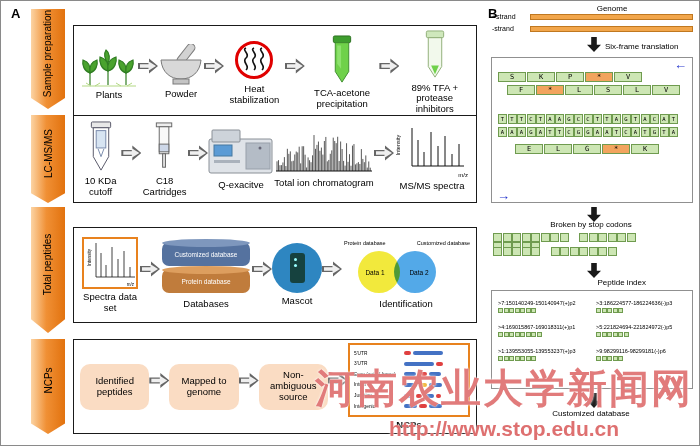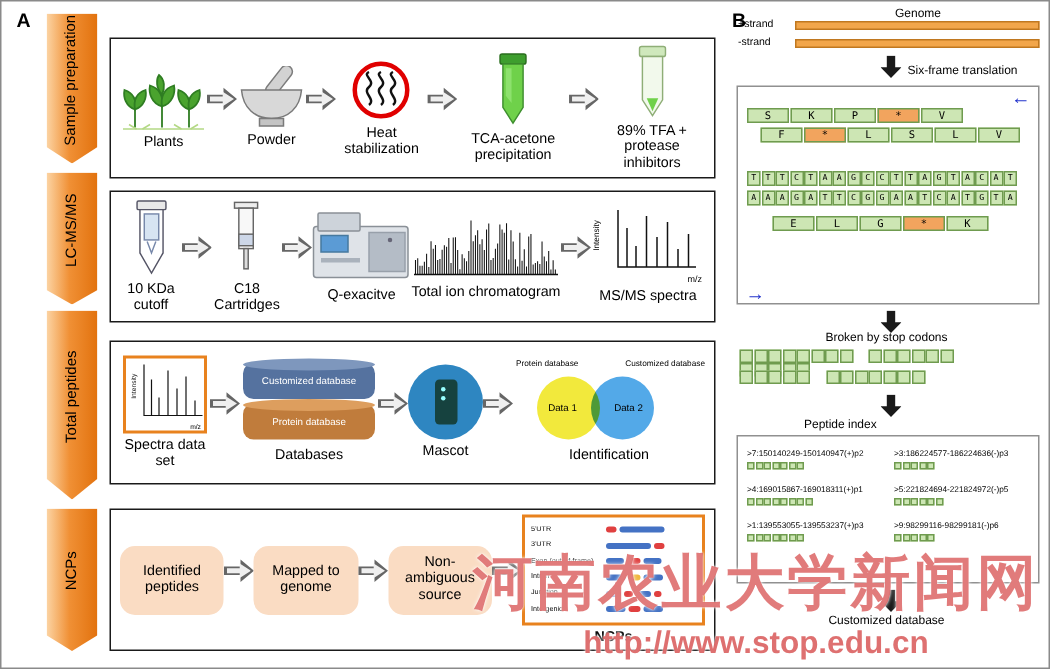--- a/index.html
+++ b/index.html
@@ -188,21 +188,21 @@
     <div class="step">
       <svg width="24" height="50" viewBox="0 0 24 52">
         <rect x="3" y="1" width="18" height="7" rx="1.5" fill="#cfe8bc" stroke="#8fae77"></rect>
         <path d="M5,8 h14 v30 l-7,11 l-7,-11 z" fill="#f2f9ec" stroke="#8fae77"></path>
         <path d="M8,37 h8 l-4,9 z" fill="#6fd14a"></path>
       </svg>
       <div class="caption" style="max-width:72px;">89% TFA + protease inhibitors</div>
     </div>
   </div>
 
-  <div class="abox" style="top:126px;height:88px;">
+  <div class="abox" style="top:114px;height:88px;">
     <div class="step">
       <svg width="30" height="52" viewBox="0 0 30 54">
         <rect x="5" y="1" width="20" height="6" rx="1" fill="#e8e8e8" stroke="#556"></rect>
         <path d="M7,7 h16 v30 l-8,14 l-8,-14 z" fill="#fff" stroke="#556"></path>
         <rect x="10" y="10" width="10" height="18" fill="#d7e4f2" stroke="#7788aa"></rect>
         <path d="M12,29 l3,8 l3,-8" stroke="#7788aa" fill="none"></path>
       </svg>
       <div class="caption" style="max-width:46px;">10 KDa cutoff</div>
     </div>
     <div class="harrow"></div>
@@ -460,21 +460,21 @@
   </div>
 
   <div class="darrow" style="left:586px;top:206px;"></div>
   <div class="b-text" style="left:505px;top:219px;width:170px;text-align:center;">Broken by stop codons</div>
   <div id="broken-rows" style="position:absolute;left:492px;top:232px;width:200px;">
       <div class="brow"><span class="bseg"><span class="bcell"></span><span class="bcell"></span><span class="bcell"></span><span class="bcell"></span><span class="bcell"></span><span class="bcell"></span><span class="bcell"></span><span class="bcell"></span></span><span class="bseg"><span class="bcell"></span><span class="bcell"></span><span class="bcell"></span><span class="bcell"></span><span class="bcell"></span><span class="bcell"></span></span><span class="bseg"><span class="bcell"></span><span class="bcell"></span><span class="bcell"></span><span class="bcell"></span><span class="bcell"></span></span></div>
       <div class="brow"><span class="bseg"><span class="bcell"></span><span class="bcell"></span><span class="bcell"></span><span class="bcell"></span><span class="bcell"></span></span><span class="bseg"><span class="bcell"></span><span class="bcell"></span><span class="bcell"></span><span class="bcell"></span><span class="bcell"></span><span class="bcell"></span><span class="bcell"></span></span></div>
     </div>
 
   <div class="darrow" style="left:586px;top:262px;"></div>
-  <div class="b-text" style="left:535px;top:277px;width:110px;text-align:left;">Peptide index</div>
+  <div class="b-text" style="left:535px;top:277px;width:110px;text-align:right;">Peptide index</div>
 
   <div class="bframe" style="left:490px;top:289px;width:202px;height:99px;">
     <div id="pep-grid" class="pep-grid">
         <div class="pep">
           <div class="pep-id">&gt;7:150140249-150140947(+)p2</div>
           <div class="pep-cells"><span class="pcell"></span><span class="pcell"></span><span class="pcell"></span><span class="pcell"></span><span class="pcell"></span><span class="pcell"></span><span class="pcell"></span></div>
         </div>
         <div class="pep">
           <div class="pep-id">&gt;3:186224577-186224636(-)p3</div>
           <div class="pep-cells"><span class="pcell"></span><span class="pcell"></span><span class="pcell"></span><span class="pcell"></span><span class="pcell"></span></div>

